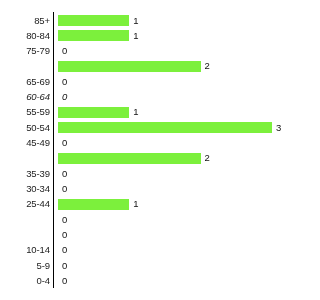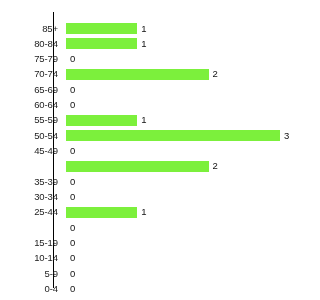--- a/index.html
+++ b/index.html
@@ -27,24 +27,23 @@
   .axis-line {
     position: absolute;
     left: 53px;
     top: 12px;
     width: 1px;
     height: 276px;
     background: #000000;
   }
   .bar-row {
     position: absolute;
-    left: 12px;
+    left: 4px;
     width: 300px;
     height: 15.33px;
-    margin-top: 8px;
   }
   .cat-label {
     position: absolute;
     left: 0;
     top: 0;
     width: 46px;
     height: 15.33px;
     line-height: 15.33px;
     text-align: right;
     font-size: 9.5px;
@@ -83,29 +82,28 @@
       <div class="bar-row" style="top: 27.83px;">
         <div class="cat-label">80-84</div>
         <div class="bar" style="width: 71.3px;"></div>
         <div class="value-label" style="left: 129.3px;">1</div>
       </div>
       <div class="bar-row" style="top: 43.16px;">
         <div class="cat-label">75-79</div>
         <div class="value-label" style="left: 58px;">0</div>
       </div>
       <div class="bar-row" style="top: 58.49px;">
-        <div class="cat-label">70-74</div>
         <div class="bar" style="width: 142.6px;"></div>
         <div class="value-label" style="left: 200.6px;">2</div>
       </div>
       <div class="bar-row" style="top: 73.82px;">
         <div class="cat-label">65-69</div>
         <div class="value-label" style="left: 58px;">0</div>
       </div>
-      <div class="bar-row" style="top: 89.15px;">
+      <div class="bar-row" style="top: 89.15px; font-style: italic;">
         <div class="cat-label">60-64</div>
         <div class="value-label" style="left: 58px;">0</div>
       </div>
       <div class="bar-row" style="top: 104.48px;">
         <div class="cat-label">55-59</div>
         <div class="bar" style="width: 71.3px;"></div>
         <div class="value-label" style="left: 129.3px;">1</div>
       </div>
       <div class="bar-row" style="top: 119.81px;">
         <div class="cat-label">50-54</div>
@@ -130,21 +128,20 @@
       </div>
       <div class="bar-row" style="top: 196.46px;">
         <div class="cat-label">25-44</div>
         <div class="bar" style="width: 71.3px;"></div>
         <div class="value-label" style="left: 129.3px;">1</div>
       </div>
       <div class="bar-row" style="top: 211.79px;">
         <div class="value-label" style="left: 58px;">0</div>
       </div>
       <div class="bar-row" style="top: 227.12px;">
-        <div class="cat-label">15-19</div>
         <div class="value-label" style="left: 58px;">0</div>
       </div>
       <div class="bar-row" style="top: 242.45px;">
         <div class="cat-label">10-14</div>
         <div class="value-label" style="left: 58px;">0</div>
       </div>
       <div class="bar-row" style="top: 257.78px;">
         <div class="cat-label">5-9</div>
         <div class="value-label" style="left: 58px;">0</div>
       </div>

